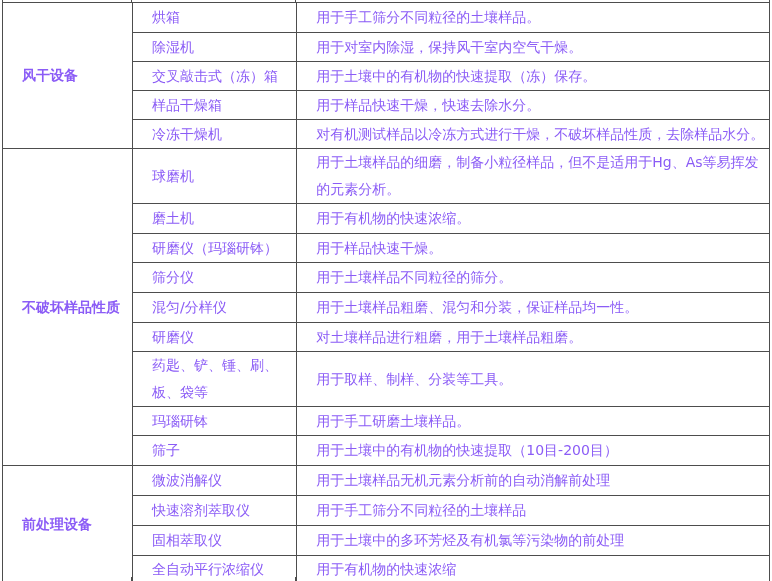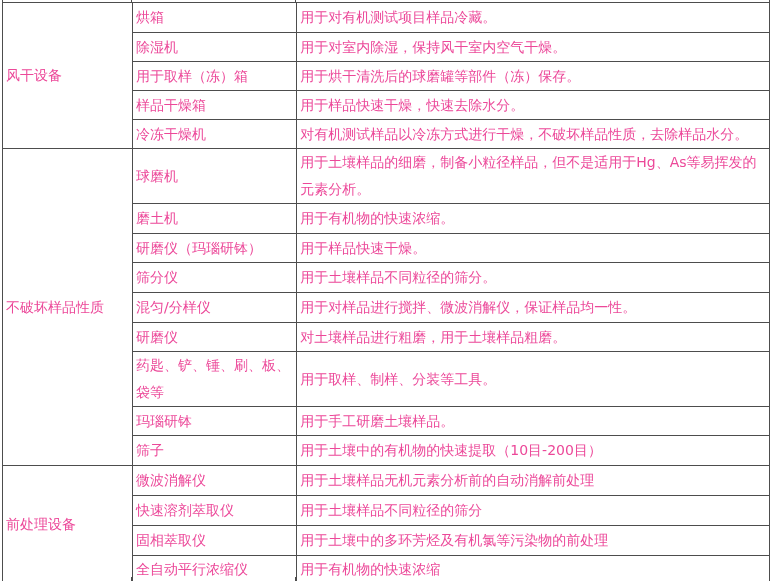--- a/index.html
+++ b/index.html
@@ -20,34 +20,34 @@
     left: 2px;
     top: 2px;
     width: 768px;
     border-collapse: collapse;
     table-layout: fixed;
   }
   table.equip-table td {
     border: 1px solid #4d4d4d;
     font-size: 14px;
     line-height: 27px;
-    color: #ec4899;
-    padding: 0 4px 0 3px;
+    color: #8b5cf6;
+    padding: 0 4px 0 19px;
     vertical-align: middle;
     overflow: hidden;
     word-break: break-all;
   }
   col.c1 { width: 129px; }
   col.c2 { width: 163px; }
   col.c3 { width: 469px; }
   tr.h30 { height: 30px; }
   tr.h29 { height: 29px; }
   tr.h54 { height: 54px; }
   tr.h24 { height: 24px; }
-  td.cat { vertical-align: middle; }
+  td.cat { vertical-align: middle; font-weight: bold; }
   
   .stub {
     position: absolute;
     width: 1px;
     background: #4d4d4d;
   }
   .stub.top { top: 0; height: 2px; }
   .stub.bottom { top: 577px; height: 4px; }
   .stub.x0 { left: 2px; }
   .stub.x1 { left: 131px; }
@@ -63,29 +63,29 @@
     <colgroup>
         <col class="c1">
         <col class="c2">
         <col class="c3">
       </colgroup>
     <tbody>
 
       <tr class="h30">
         <td class="cat" rowspan="5">风干设备</td>
         <td class="name">烘箱</td>
-        <td class="desc">用于对有机测试项目样品冷藏。</td>
+        <td class="desc">用于手工筛分不同粒径的土壤样品。</td>
       </tr>
       <tr class="h29">
         <td class="name">除湿机</td>
         <td class="desc">用于对室内除湿，保持风干室内空气干燥。</td>
       </tr>
       <tr class="h29">
-        <td class="name">用于取样（冻）箱</td>
-        <td class="desc">用于烘干清洗后的球磨罐等部件（冻）保存。</td>
+        <td class="name">交叉敲击式（冻）箱</td>
+        <td class="desc">用于土壤中的有机物的快速提取（冻）保存。</td>
       </tr>
       <tr class="h29">
         <td class="name">样品干燥箱</td>
         <td class="desc">用于样品快速干燥，快速去除水分。</td>
       </tr>
       <tr class="h29">
         <td class="name">冷冻干燥机</td>
         <td class="desc">对有机测试样品以冷冻方式进行干燥，不破坏样品性质，去除样品水分。</td>
       </tr>
 
@@ -101,21 +101,21 @@
       <tr class="h29">
         <td class="name">研磨仪（玛瑙研钵）</td>
         <td class="desc">用于样品快速干燥。</td>
       </tr>
       <tr class="h30">
         <td class="name">筛分仪</td>
         <td class="desc">用于土壤样品不同粒径的筛分。</td>
       </tr>
       <tr class="h30">
         <td class="name">混匀/分样仪</td>
-        <td class="desc">用于对样品进行搅拌、微波消解仪，保证样品均一性。</td>
+        <td class="desc">用于土壤样品粗磨、混匀和分装，保证样品均一性。</td>
       </tr>
       <tr class="h29">
         <td class="name">研磨仪</td>
         <td class="desc">对土壤样品进行粗磨，用于土壤样品粗磨。</td>
       </tr>
       <tr class="h54">
         <td class="name">药匙、铲、锤、刷、板、袋等</td>
         <td class="desc">用于取样、制样、分装等工具。</td>
       </tr>
       <tr class="h29">
@@ -127,21 +127,21 @@
         <td class="desc">用于土壤中的有机物的快速提取（10目-200目）</td>
       </tr>
 
       <tr class="h30">
         <td class="cat" rowspan="4">前处理设备</td>
         <td class="name">微波消解仪</td>
         <td class="desc">用于土壤样品无机元素分析前的自动消解前处理</td>
       </tr>
       <tr class="h30">
         <td class="name">快速溶剂萃取仪</td>
-        <td class="desc">用于土壤样品不同粒径的筛分</td>
+        <td class="desc">用于手工筛分不同粒径的土壤样品</td>
       </tr>
       <tr class="h30">
         <td class="name">固相萃取仪</td>
         <td class="desc">用于土壤中的多环芳烃及有机氯等污染物的前处理</td>
       </tr>
       <tr class="h24">
         <td class="name">全自动平行浓缩仪</td>
         <td class="desc">用于有机物的快速浓缩</td>
       </tr>
     </tbody>

